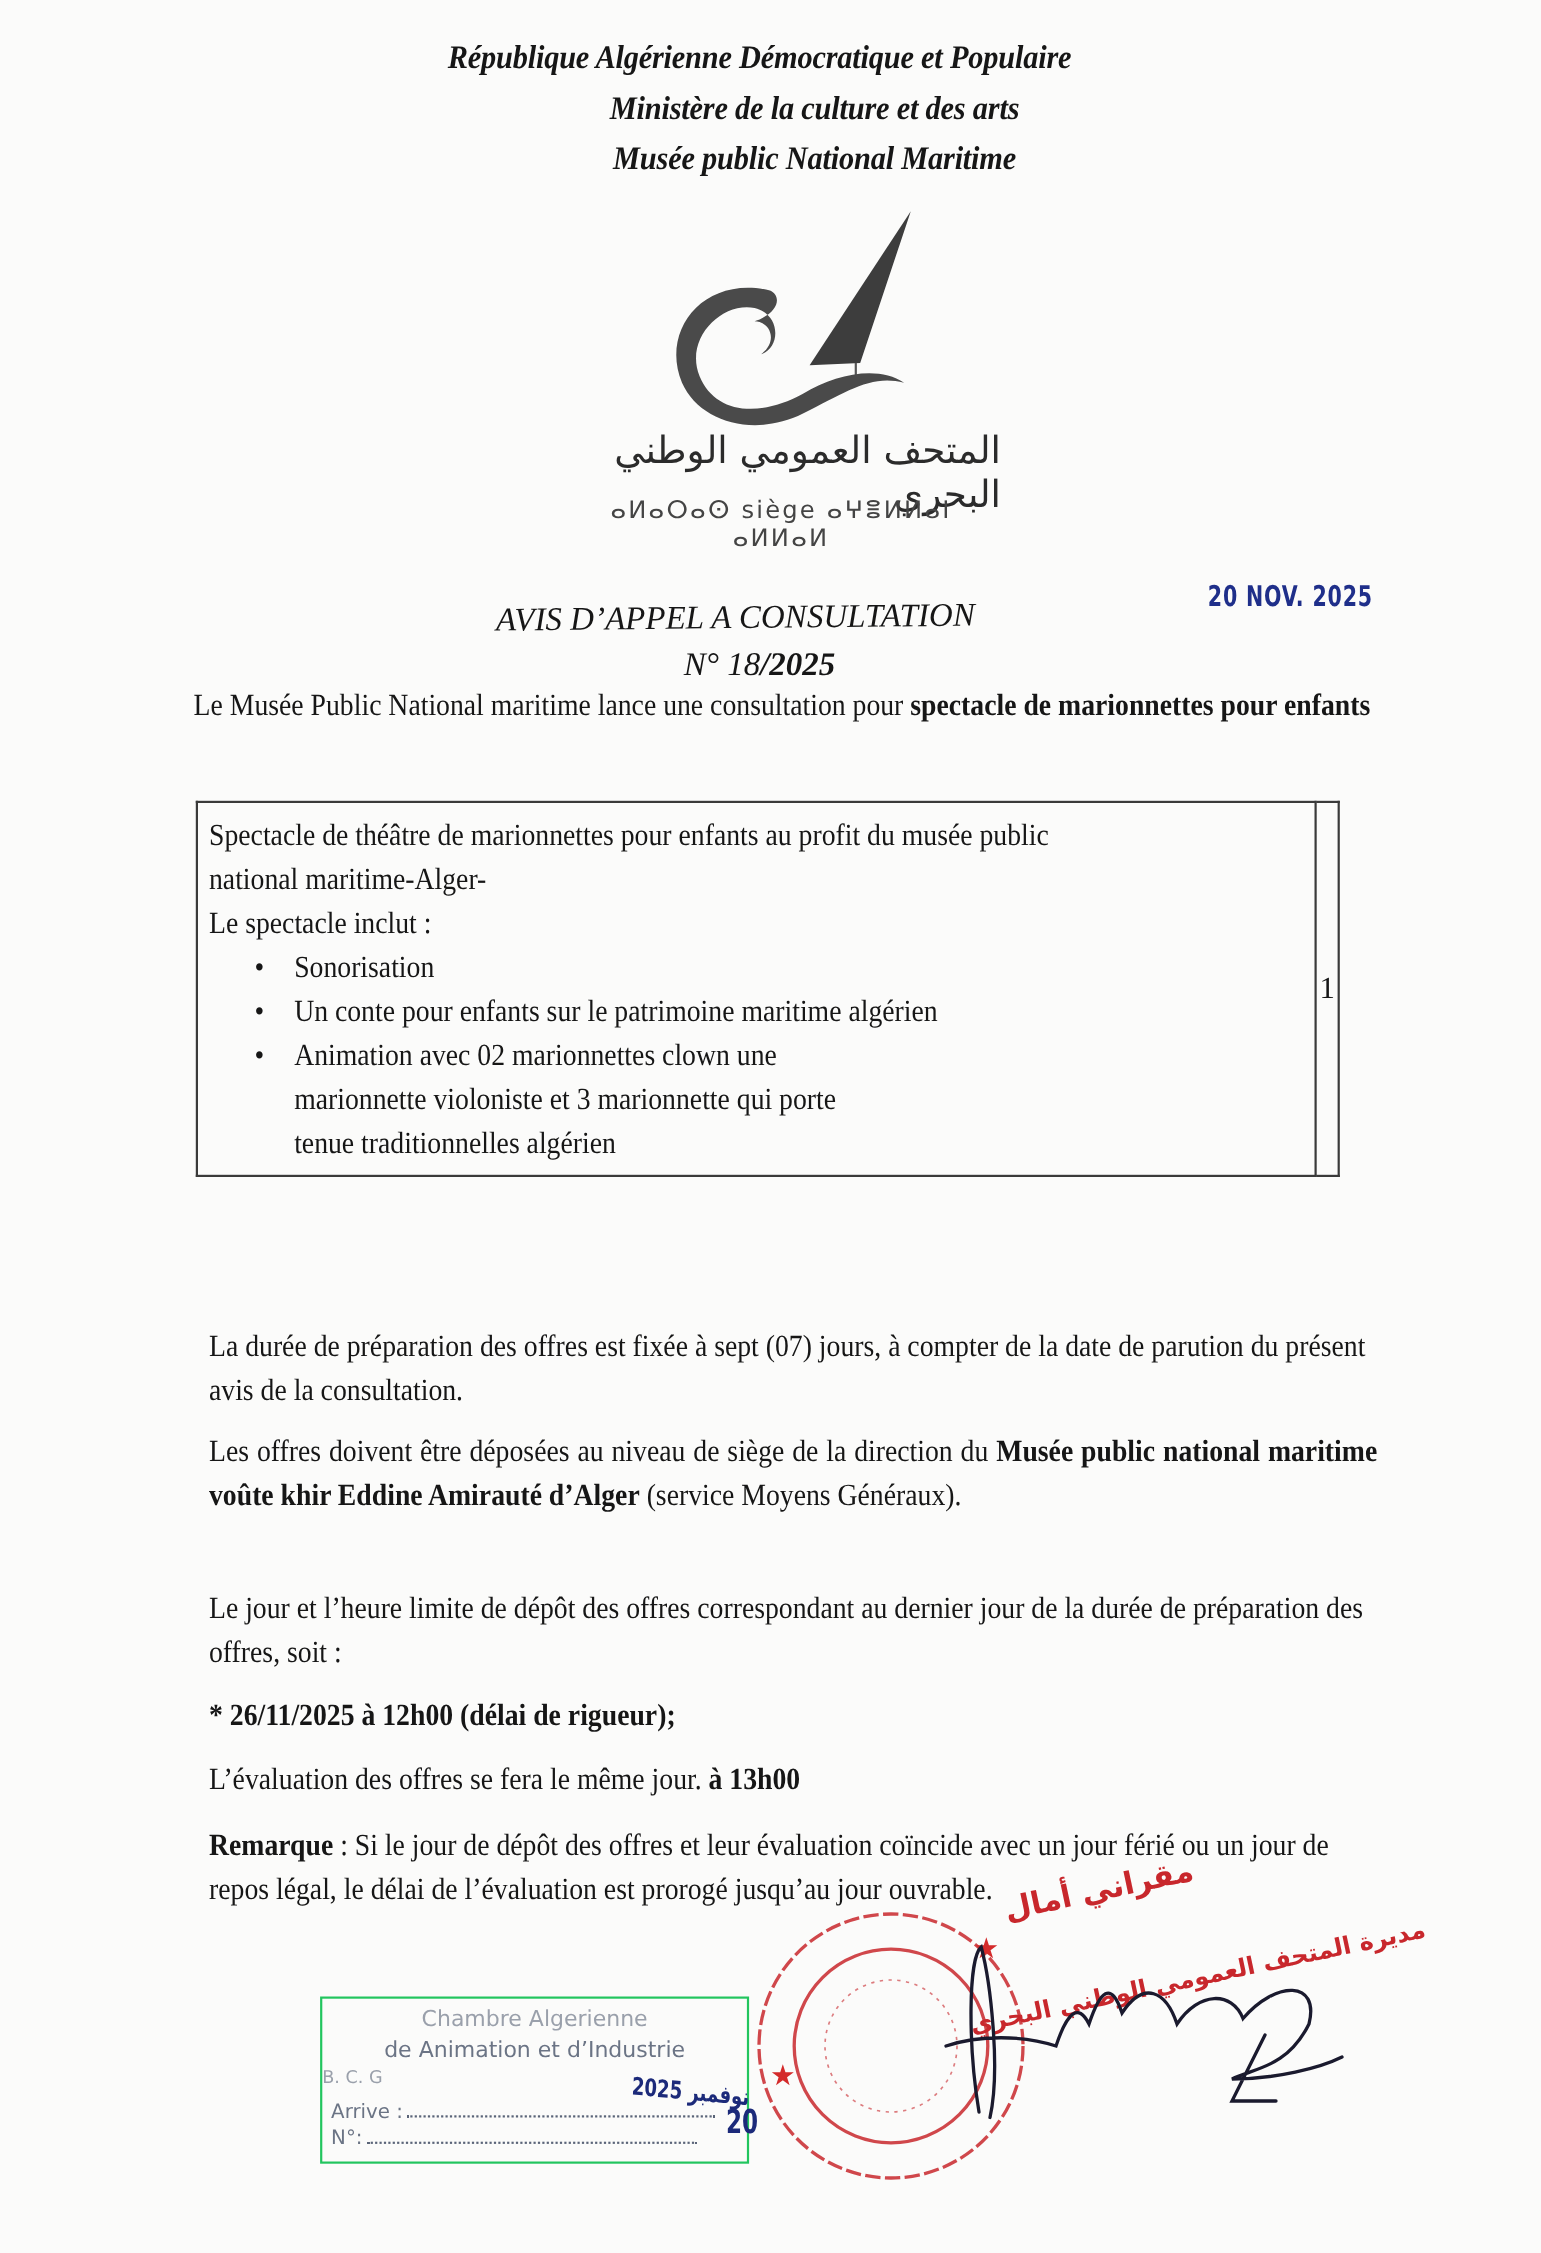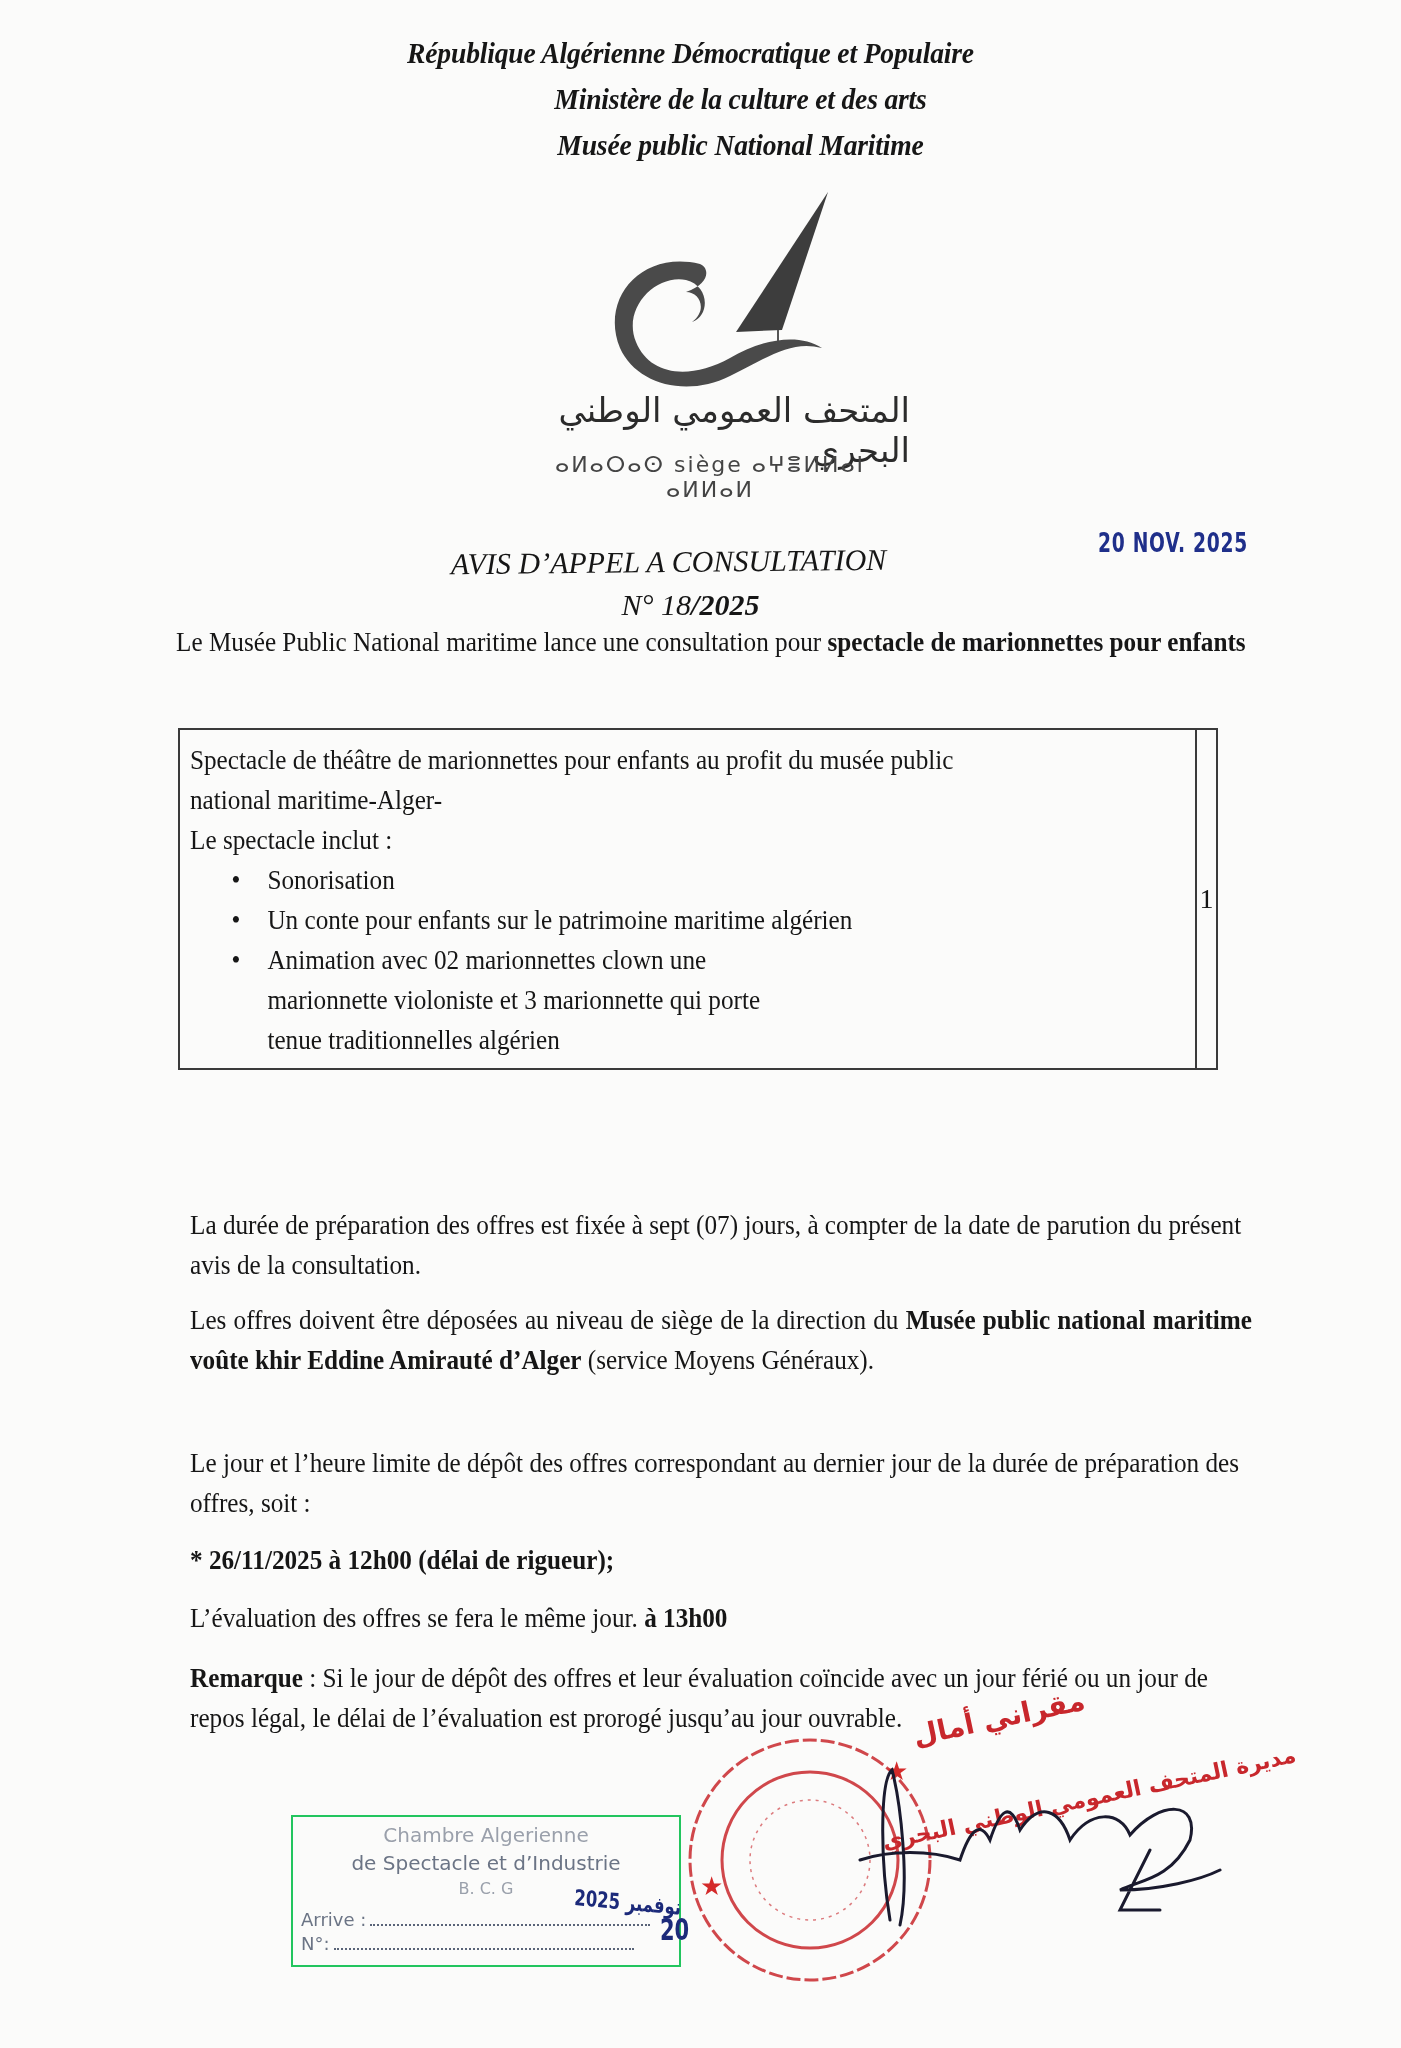--- a/index.html
+++ b/index.html
@@ -68,21 +68,21 @@
   #p5 { left: 190px; top: 1598px; width: 1180px; }
   #p6 { left: 190px; top: 1658px; width: 1180px; }
 
   .arrival-stamp {
     position: absolute; left: 291px; top: 1815px; width: 386px; height: 148px;
     border: 2px solid #22c55e; color: #6b7485;
     font-family: "DejaVu Sans", sans-serif; font-size: 20px;
   }
   .arrival-stamp .l1 { position: absolute; top: 6px; left: 0; width: 100%; text-align: center; color: #9aa0ab; }
   .arrival-stamp .l2 { position: absolute; top: 34px; left: 0; width: 100%; text-align: center; }
-  .arrival-stamp .l3 { position: absolute; top: 62px; left: 0; width: 100%; text-align: center; color: #9aa0ab; font-size: 16px; }
+  .arrival-stamp .l3 { position: absolute; top: 62px; left: 0; width: 100%; text-align: left; color: #9aa0ab; font-size: 16px; }
   .arrival-stamp .row { position: absolute; left: 8px; font-size: 18px; }
   .arrival-stamp .dots { display: inline-block; width: 280px; border-bottom: 2px dotted #5a6478; margin-left: 4px; }
   .handwritten {
     position: absolute; left: 575px; top: 1885px; color: #1c2a7a;
     font-family: "DejaVu Sans", sans-serif; font-weight: bold; font-size: 22px;
     transform: scaleX(0.75) rotate(4deg); transform-origin: left top;
   }
   .handwritten-20 {
     position: absolute; left: 660px; top: 1912px; color: #1c2a7a;
     font-family: "DejaVu Sans", sans-serif; font-weight: bold; font-size: 30px;
@@ -155,21 +155,21 @@
 <div class="para" id="p4"><b>* 26/11/2025 à 12h00 (délai de rigueur);</b></div>
 <div class="para" id="p5">
   <span>L’évaluation des offres se fera le même jour. </span><b>à 13h00</b>
 </div>
 <div class="para" id="p6">
   <b>Remarque</b><span> : Si le jour de dépôt des offres et leur évaluation coïncide avec un jour férié ou un jour de repos légal, le délai de l’évaluation est prorogé jusqu’au jour ouvrable.</span>
 </div>
 
 <div class="arrival-stamp">
   <div class="l1">Chambre Algerienne</div>
-  <div class="l2">de Spectacle et d’Industrie</div>
+  <div class="l2">de Animation et d’Industrie</div>
   <div class="l3">B. C. G</div>
   <div class="row" style="top:92px"><span>Arrive :</span><span class="dots"></span></div>
   <div class="row" style="top:116px"><span>N°:</span><span class="dots" style="width:300px"></span></div>
 </div>
 <div class="handwritten">2025 نوفمبر</div>
 <div class="handwritten-20">20</div>
 
 <svg class="seal" viewBox="0 0 300 300">
   <circle cx="130" cy="150" r="120" fill="none" stroke="#c8272c" stroke-width="3" stroke-dasharray="14 4" opacity="0.85"></circle>
   <circle cx="130" cy="150" r="88" fill="none" stroke="#c8272c" stroke-width="3" opacity="0.85"></circle>

